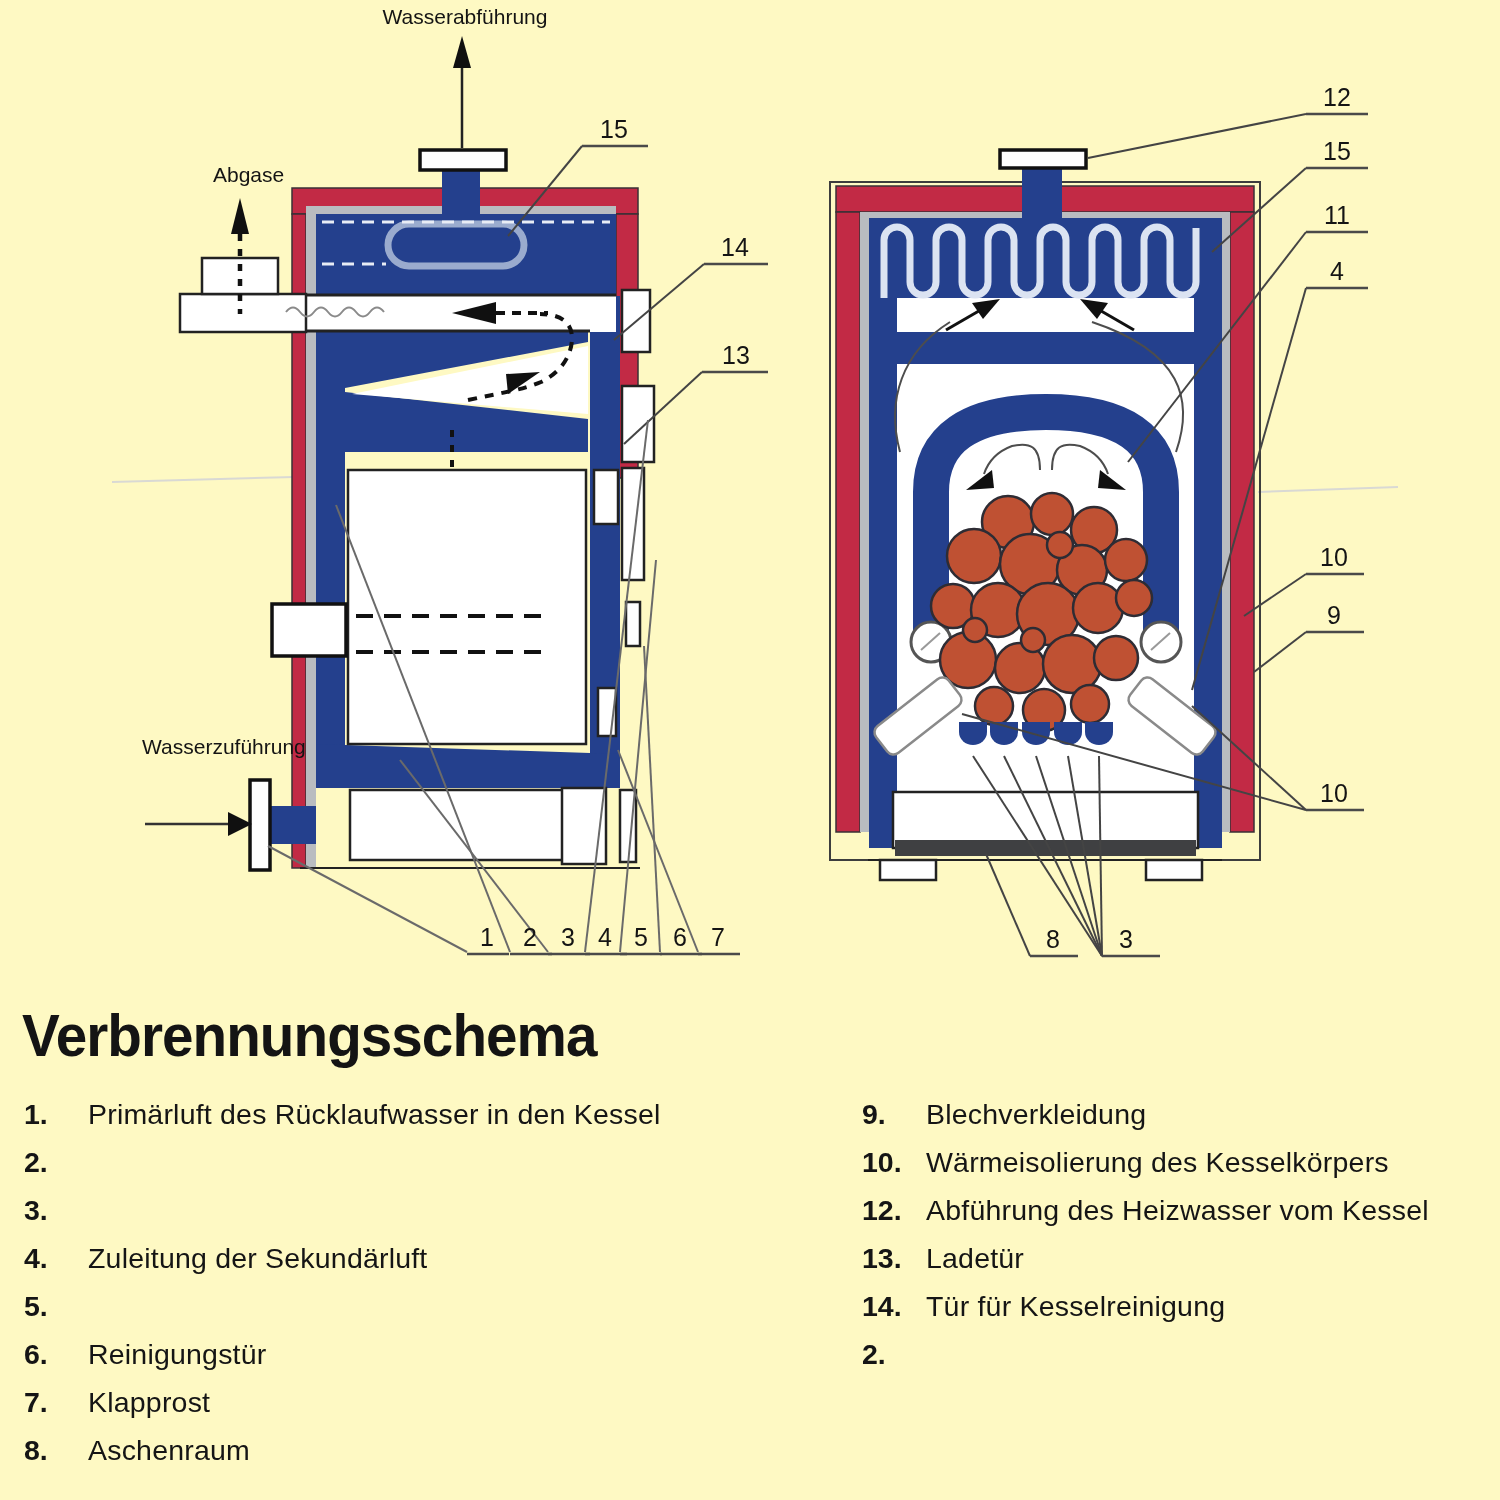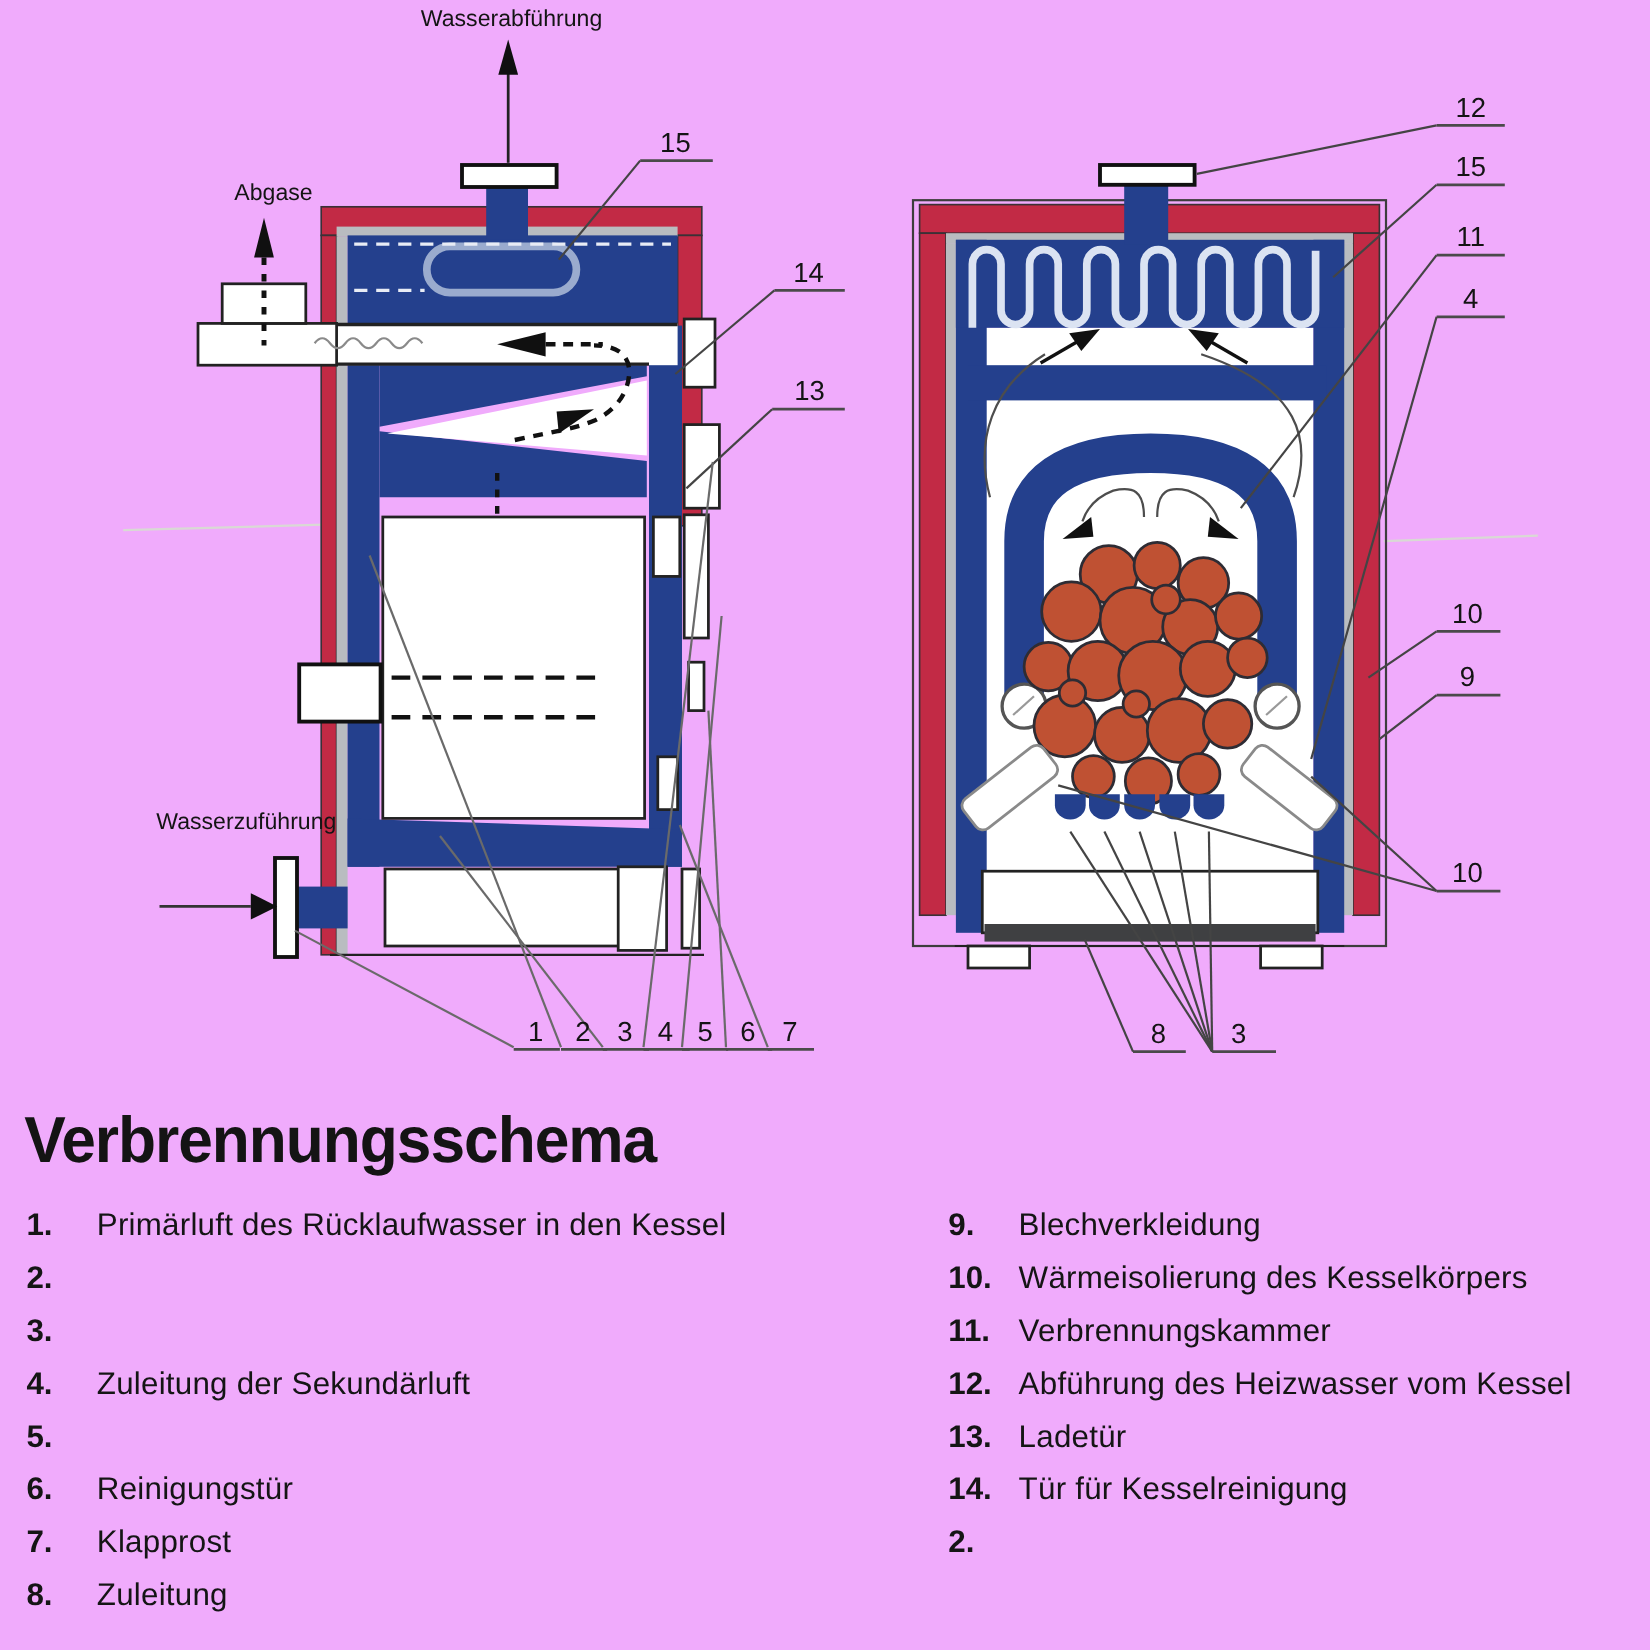--- a/index.html
+++ b/index.html
@@ -3,21 +3,21 @@
 <meta charset="utf-8">
 <style>
   :root{
     --insulation-red:#c22a45;
     --water-blue:#24408d;
     --logs-orange:#bf5133;
     --cladding-gray:#b9bcc0;
     --ash-bar:#3f4042;
   }
   html,body{margin:0;padding:0;background:#ffffff;}
-  .page{position:relative;width:1500px;height:1500px;background:#f0abfc;overflow:hidden;
+  .page{position:relative;width:1500px;height:1500px;background:#fef9c3;overflow:hidden;
         font-family:"Liberation Sans",sans-serif;color:#151515;}
   .diagram-svg{position:absolute;left:0;top:0;}
 
   
   .red{fill:var(--insulation-red);stroke:#3a3136;stroke-width:1.5;}
   .navy{fill:var(--water-blue);}
   .navyline{stroke:var(--water-blue);fill:none;}
   .grayp{fill:var(--cladding-gray);}
   .log{fill:var(--logs-orange);stroke:#2e2c34;stroke-width:2.5;}
   .ashbar{fill:var(--ash-bar);}
@@ -361,38 +361,34 @@
   <div class="lrow">
         <span class="lnum">6.</span>
         <span class="ltext">Reinigungstür</span>
       </div>
   <div class="lrow">
         <span class="lnum">7.</span>
         <span class="ltext">Klapprost</span>
       </div>
   <div class="lrow">
         <span class="lnum">8.</span>
-        <span class="ltext">Zuleitung</span>
+        <span class="ltext">Aschenraum</span>
       </div>
 </div>
 
 <div class="legend-col right">
   <div class="lrow">
         <span class="lnum">9.</span>
         <span class="ltext">Blechverkleidung</span>
       </div>
   <div class="lrow">
         <span class="lnum">10.</span>
         <span class="ltext">Wärmeisolierung des Kesselkörpers</span>
       </div>
   <div class="lrow">
-        <span class="lnum">11.</span>
-        <span class="ltext">Verbrennungskammer</span>
-      </div>
-  <div class="lrow">
         <span class="lnum">12.</span>
         <span class="ltext">Abführung des Heizwasser vom Kessel</span>
       </div>
   <div class="lrow">
         <span class="lnum">13.</span>
         <span class="ltext">Ladetür</span>
       </div>
   <div class="lrow">
         <span class="lnum">14.</span>
         <span class="ltext">Tür für Kesselreinigung</span>

